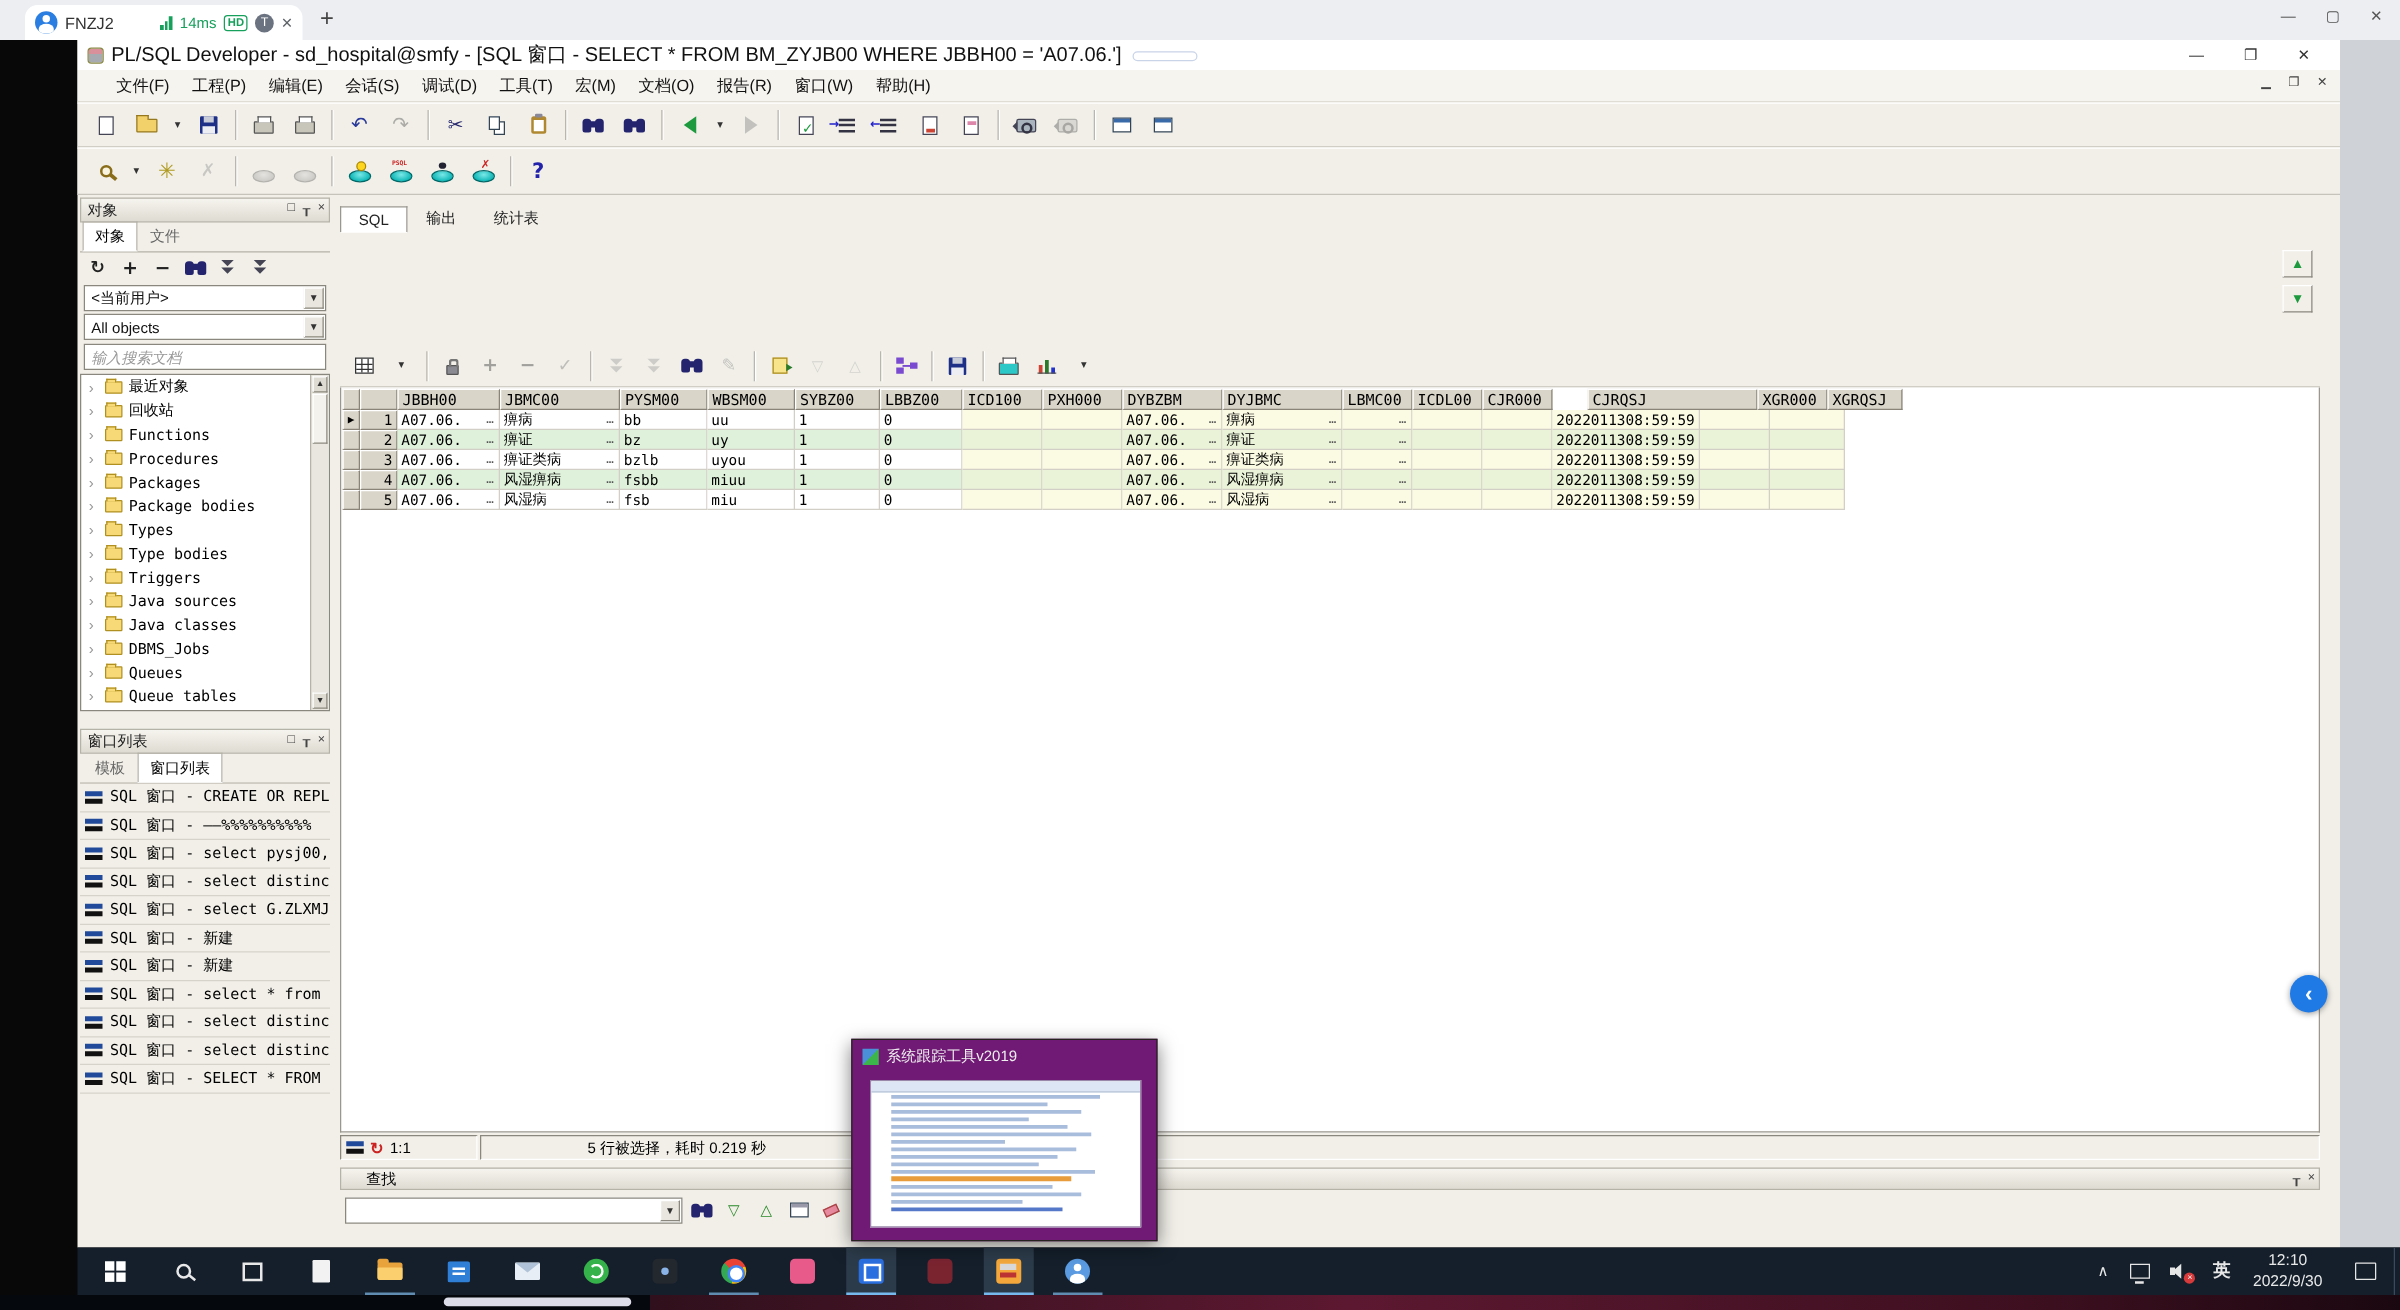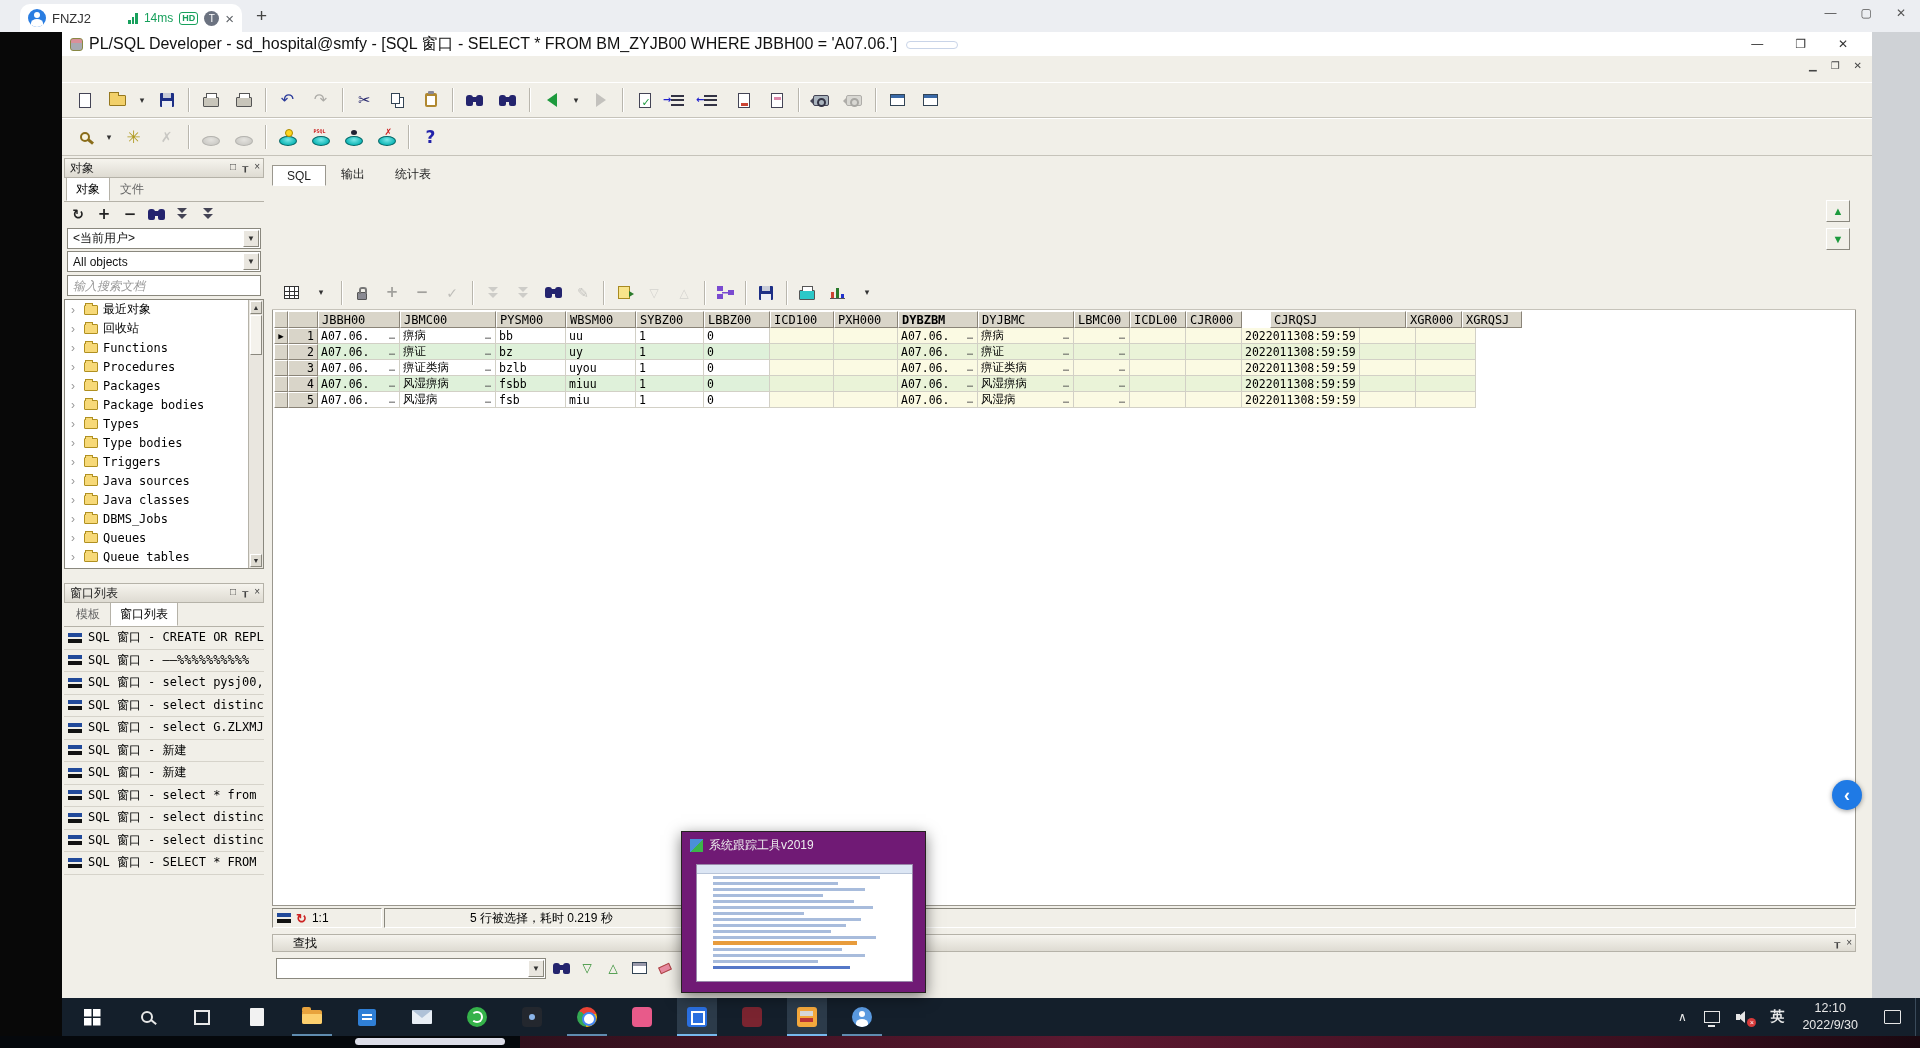--- a/index.html
+++ b/index.html
@@ -301,20 +301,33 @@
       <span class="app-ic"></span>
       <span class="title-text">PL/SQL Developer - sd_hospital@smfy - [SQL 窗口 - SELECT * FROM BM_ZYJB00 WHERE JBBH00 = 'A07.06.']</span>
       <span class="pill"></span>
       <div class="t-ctl">
         <span>—</span>
         <span>❐</span>
         <span>✕</span>
       </div>
     </div>
 
+    <div class="menubar" id="menubar">
+        <span class="menu-item">文件(F)</span>
+        <span class="menu-item">工程(P)</span>
+        <span class="menu-item">编辑(E)</span>
+        <span class="menu-item">会话(S)</span>
+        <span class="menu-item">调试(D)</span>
+        <span class="menu-item">工具(T)</span>
+        <span class="menu-item">宏(M)</span>
+        <span class="menu-item">文档(O)</span>
+        <span class="menu-item">报告(R)</span>
+        <span class="menu-item">窗口(W)</span>
+        <span class="menu-item">帮助(H)</span>
+      </div>
     <div class="mdi-ctl">
       <span>▁</span>
       <span>❐</span>
       <span>✕</span>
     </div>
 
     <div class="toolbar t1" id="tb1">
         <span class="tbi">
           <i class="p-doc"></i>
         </span>
@@ -703,21 +716,21 @@
             <span class="g-h g-gut" style="width:14px"></span>
             <span class="g-h g-gut" style="width:30px"></span>
             <span class="g-h" style="width: 82px;">JBBH00</span>
             <span class="g-h" style="width: 96px;">JBMC00</span>
             <span class="g-h" style="width: 70px;">PYSM00</span>
             <span class="g-h" style="width: 70px;">WBSM00</span>
             <span class="g-h" style="width: 68px;">SYBZ00</span>
             <span class="g-h" style="width: 66px;">LBBZ00</span>
             <span class="g-h" style="width: 64px;">ICD100</span>
             <span class="g-h" style="width: 64px;">PXH000</span>
-            <span class="g-h" style="width: 80px; font-weight: bold;">DYBZBM</span>
+            <span class="g-h" style="width: 80px;">DYBZBM</span>
             <span class="g-h" style="width: 96px;">DYJBMC</span>
             <span class="g-h" style="width: 56px;">LBMC00</span>
             <span class="g-h" style="width: 56px;">ICDL00</span>
             <span class="g-h" style="width: 56px;">CJR000</span>
             <span class="g-h" style="width: 136px; margin-left: 28px;">CJRQSJ</span>
             <span class="g-h" style="width: 56px;">XGR000</span>
             <span class="g-h" style="width: 60px;">XGRQSJ</span>
           </div>
           <div class="g-row">
             <span class="g-gut" style="width: 14px; height: 16px;">

